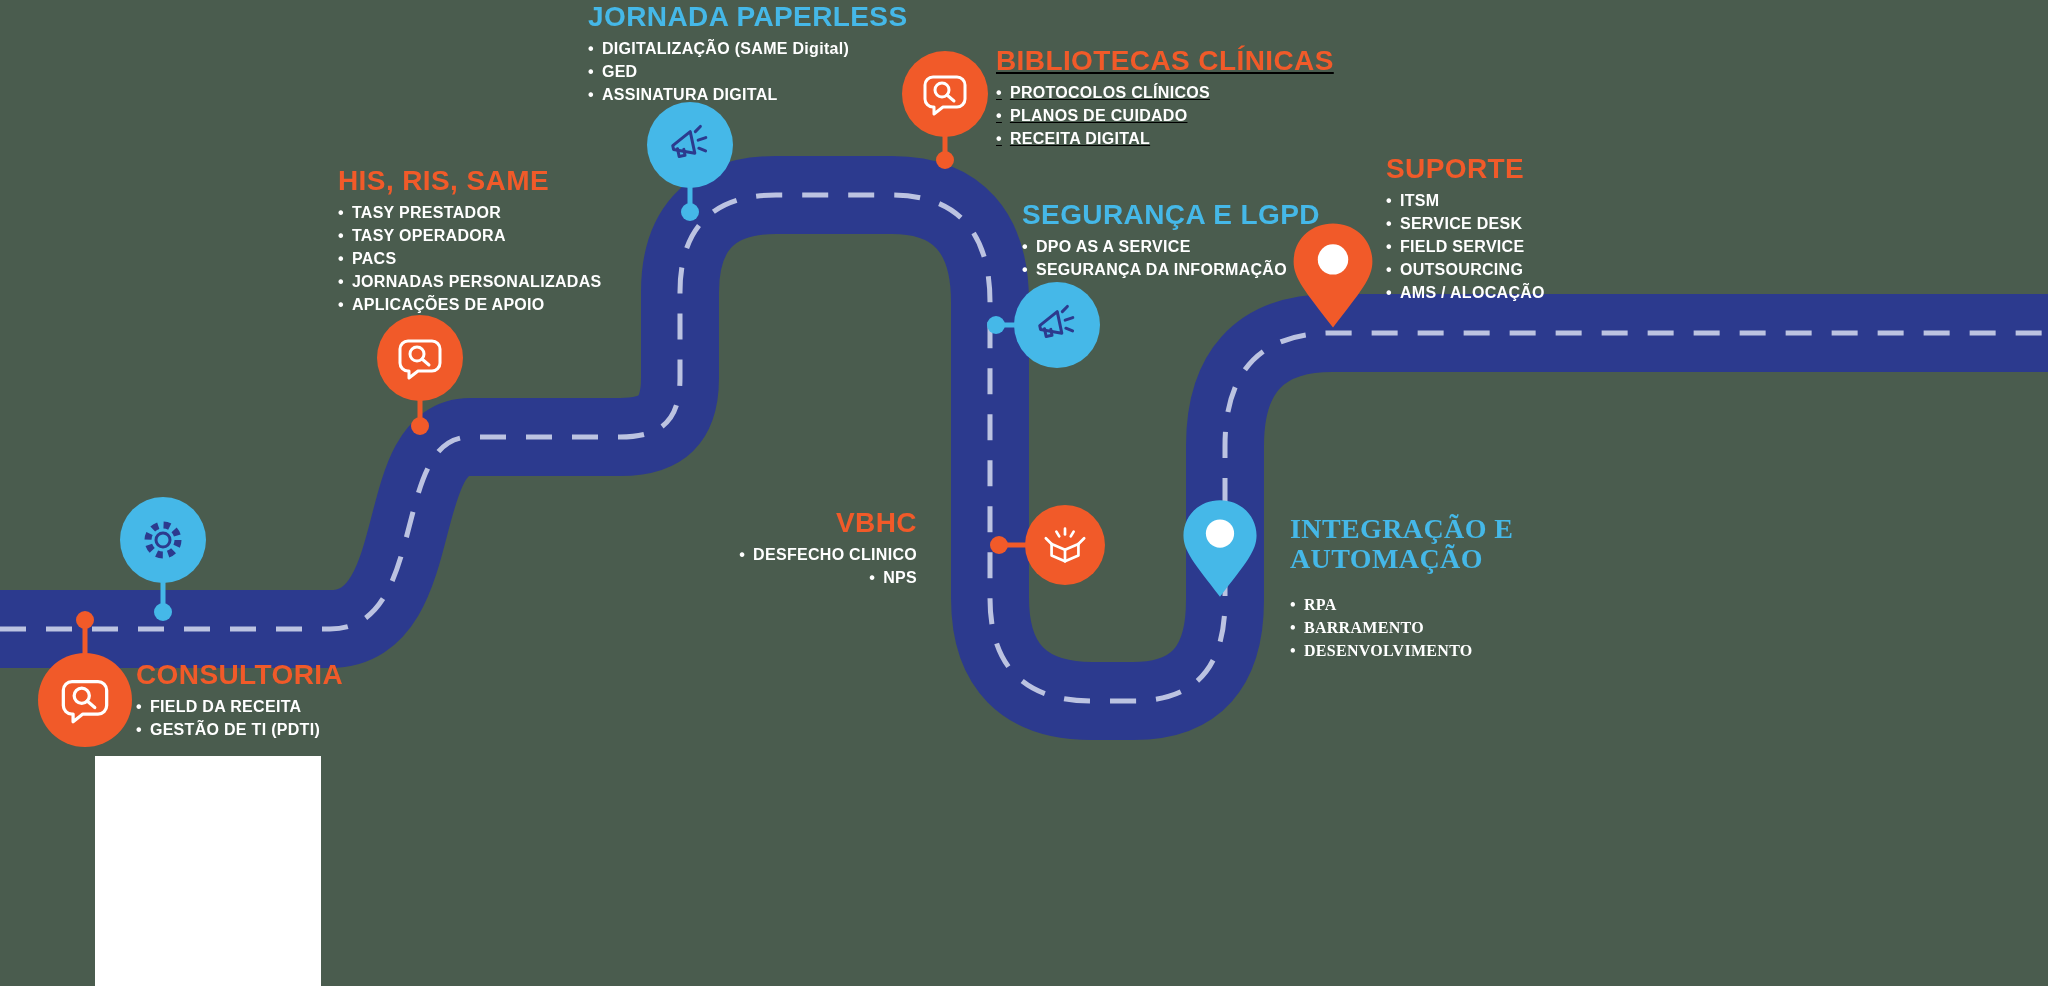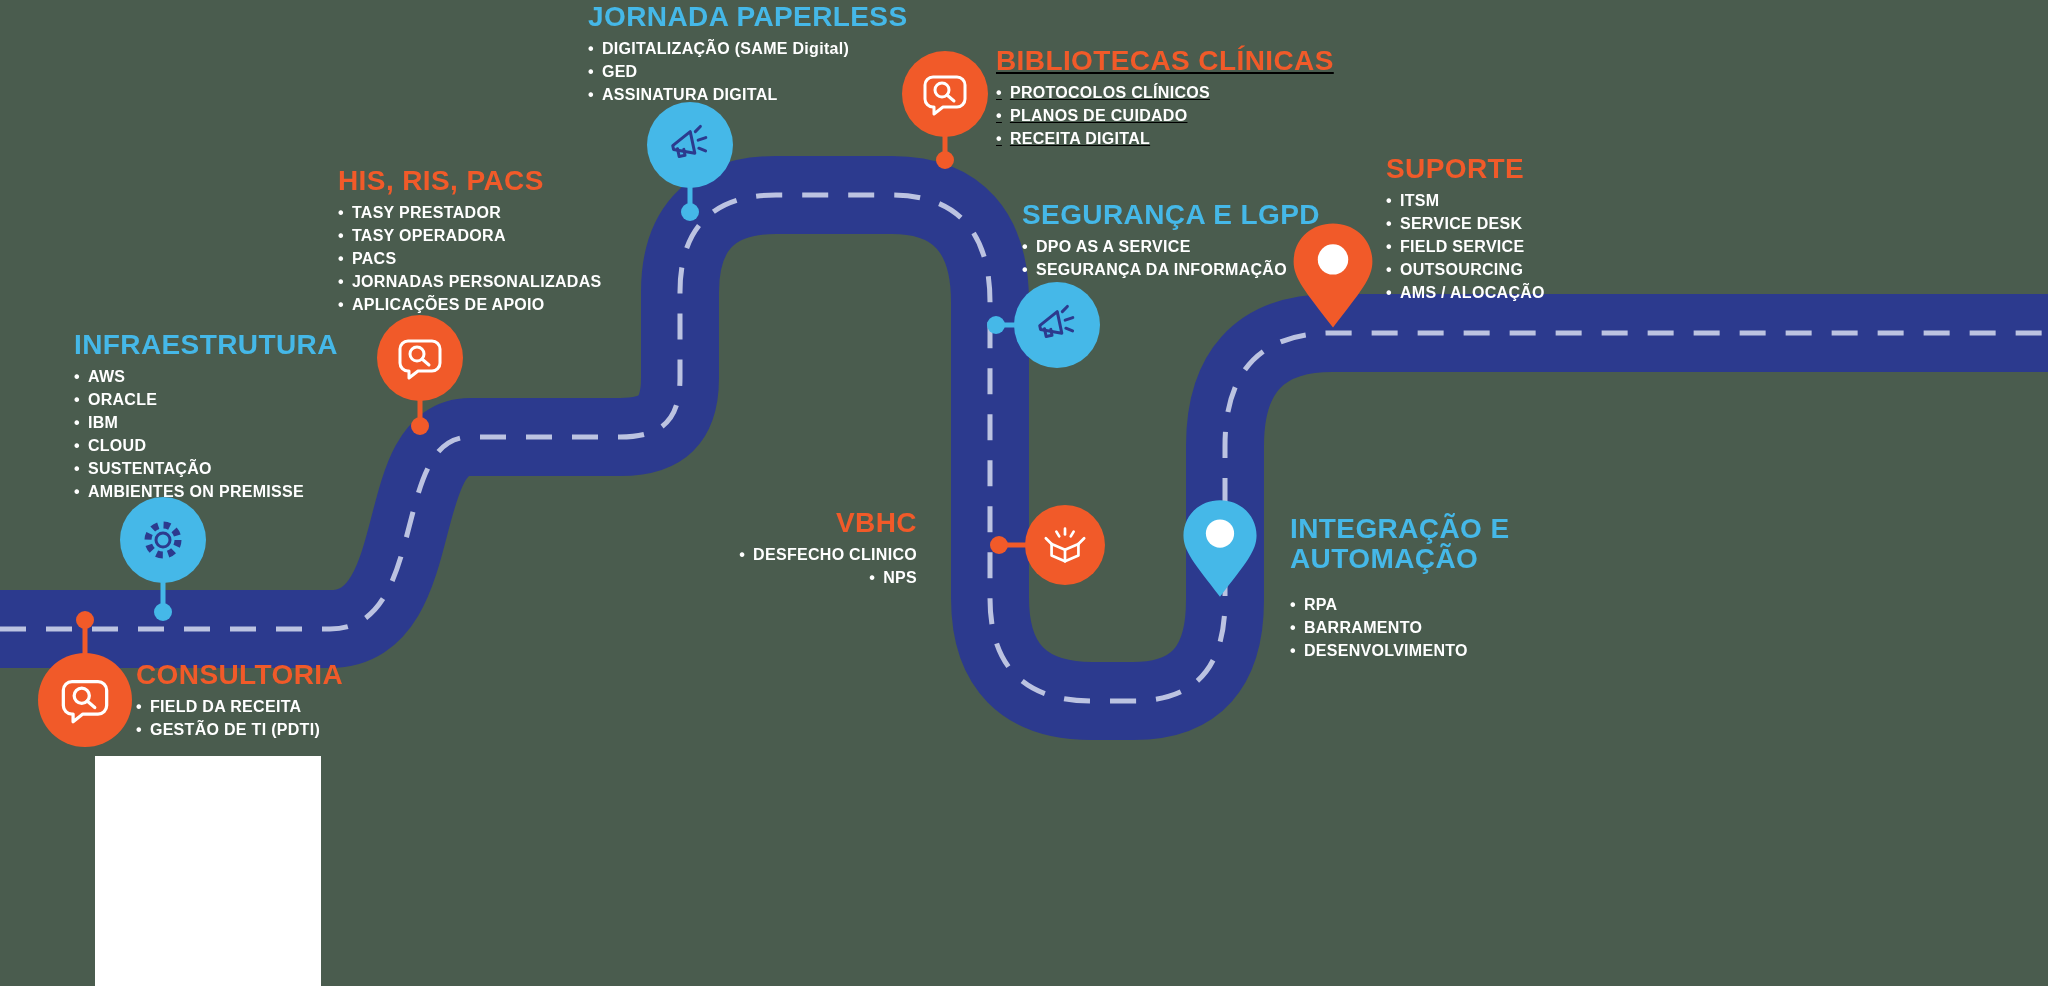--- a/index.html
+++ b/index.html
@@ -42,21 +42,21 @@
   .m-items li::before{content:"•";margin-right:8px;}
   .label.right{text-align:right;}
 
   .label-consultoria{left:136px;top:660px;}
   .label-infraestrutura{left:74px;top:330px;}
   .label-his{left:338px;top:166px;}
   .label-jornada{left:588px;top:2px;}
   .label-bibliotecas{left:996px;top:46px;text-decoration:underline;}
   .label-seguranca{left:1022px;top:200px;}
   .label-vbhc{right:1131px;top:508px;}
-  .label-integracao{left:1290px;top:514px;width:252px;}
+  .label-integracao{left:1290px;top:514px;width:252px;font-family:Liberation Serif, serif;}
   .label-integracao .m-items{margin-top:22px;}
   .label-suporte{left:1386px;top:154px;}
 
   .badge-consultoria{left:38px;top:653px;width:94px;height:94px;}
   .badge-infraestrutura{left:120px;top:497px;width:86px;height:86px;}
   .badge-his{left:377px;top:315px;width:86px;height:86px;}
   .badge-jornada{left:647px;top:102px;width:86px;height:86px;}
   .badge-bibliotecas{left:902px;top:51px;width:86px;height:86px;}
   .badge-seguranca{left:1014px;top:282px;width:86px;height:86px;}
   .badge-vbhc{left:1025px;top:505px;width:80px;height:80px;}
@@ -189,34 +189,23 @@
   </div>
 
   <section class="label label-consultoria">
     <h2 class="m-title orange-text">CONSULTORIA</h2>
     <ul class="m-items">
         <li>FIELD DA RECEITA</li>
         <li>GESTÃO DE TI (PDTI)</li>
       </ul>
   </section>
 
-  <section class="label label-infraestrutura">
-    <h2 class="m-title blue-text">INFRAESTRUTURA</h2>
-    <ul class="m-items">
-        <li>AWS</li>
-        <li>ORACLE</li>
-        <li>IBM</li>
-        <li>CLOUD</li>
-        <li>SUSTENTAÇÃO</li>
-        <li>AMBIENTES ON PREMISSE</li>
-      </ul>
-  </section>
 
   <section class="label label-his">
-    <h2 class="m-title orange-text">HIS, RIS, PACS</h2>
+    <h2 class="m-title orange-text">HIS, RIS, SAME</h2>
     <ul class="m-items">
         <li>TASY PRESTADOR</li>
         <li>TASY OPERADORA</li>
         <li>PACS</li>
         <li>JORNADAS PERSONALIZADAS</li>
         <li>APLICAÇÕES DE APOIO</li>
       </ul>
   </section>
 
   <section class="label label-jornada">

